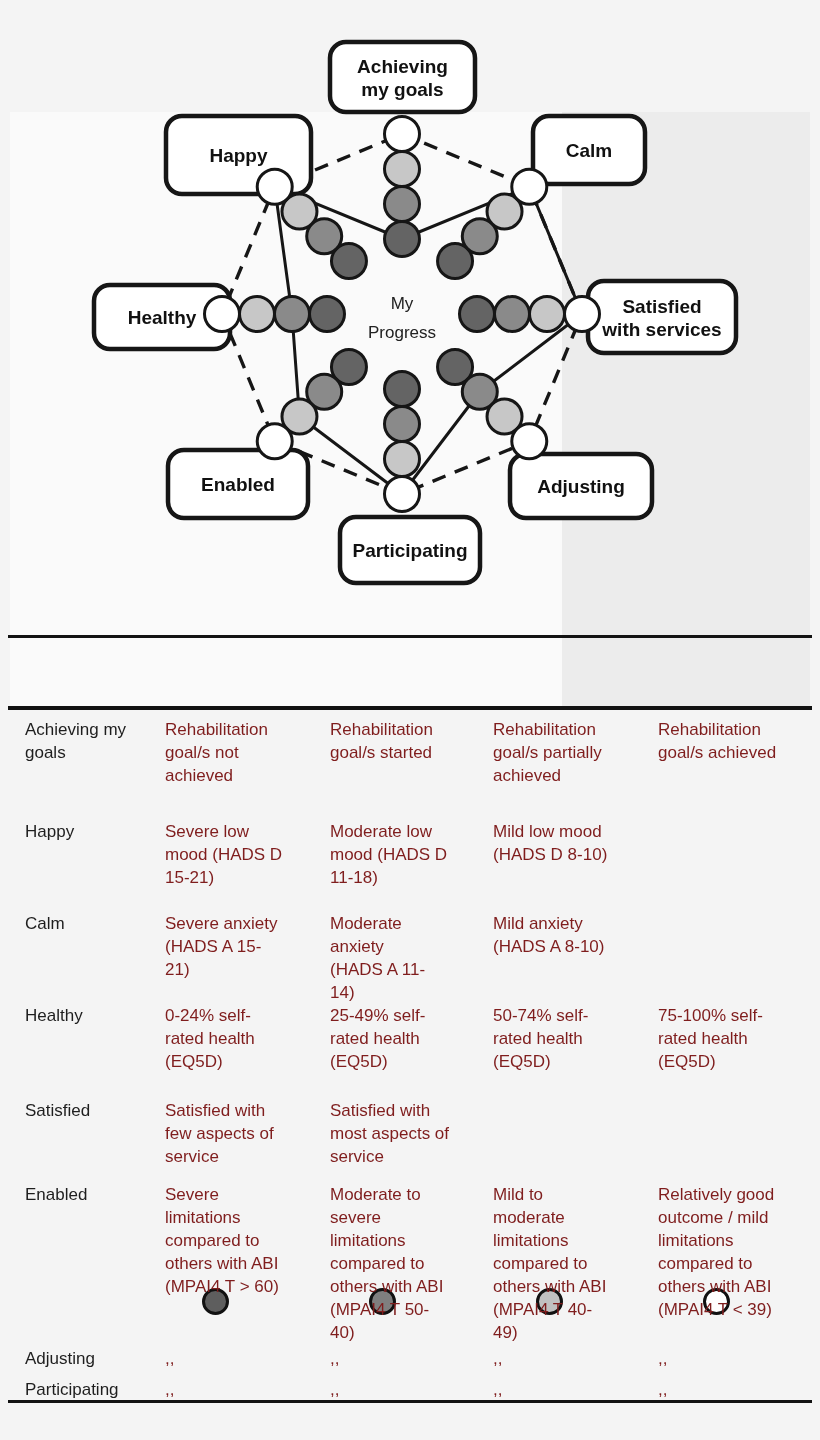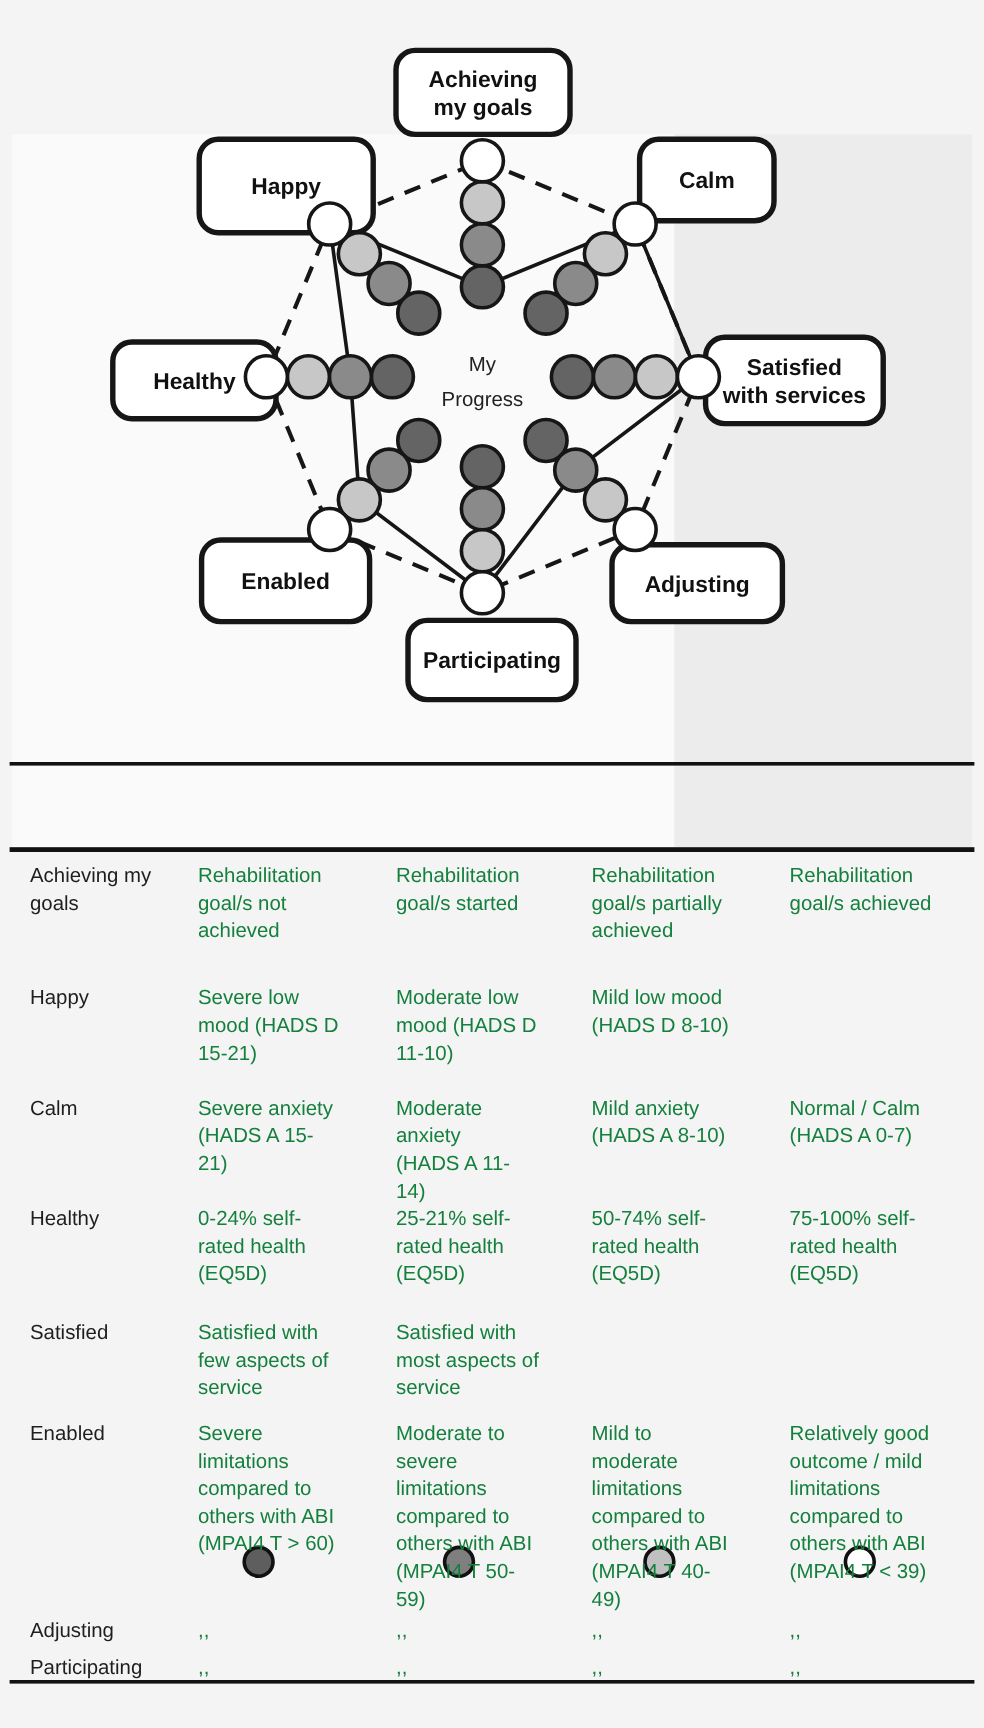--- a/index.html
+++ b/index.html
@@ -24,21 +24,21 @@
   }
   .outcome-table{position:absolute;left:0;top:710px;width:740px;}
   .t-rows{padding-top:8px;}
   .t-row{
     display:grid;
     grid-template-columns:140px 165px 163px 165px 162px;
     padding-left:25px;align-items:start;
   }
   .t-cell{
     font-size:17px;line-height:23px;white-space:pre-line;
-    padding-right:18px;color:#15803d;
+    padding-right:18px;color:#7f1d1d;
   }
   .t-label{font-size:17px;line-height:23px;white-space:pre-line;color:#1e1e1e;}
   
   .oct-dashed{fill:none;stroke:#161616;stroke-width:3.4;stroke-dasharray:14 10;}
   .score-solid{fill:none;stroke:#161616;stroke-width:3;stroke-linejoin:round;}
   .ring-circle{stroke:#161616;stroke-width:3;}
   .spoke-box{fill:#ffffff;stroke:#161616;stroke-width:4.5;}
   .box-label{font-family:"Liberation Sans","DejaVu Sans",sans-serif;font-size:19px;font-weight:600;fill:#111;text-anchor:middle;}
   .center-label{font-family:"Liberation Sans","DejaVu Sans",sans-serif;font-size:17px;fill:#222;text-anchor:middle;}
 </style>
@@ -132,44 +132,42 @@
         <div class="t-cell">Rehabilitation
 goal/s achieved</div>
       </div>
       <div class="t-row" style="min-height: 92px;">
         <div class="t-label">Happy</div>
         <div class="t-cell">Severe low
 mood (HADS D
 15-21)</div>
         <div class="t-cell">Moderate low
 mood (HADS D
-11-10)</div>
+11-18)</div>
         <div class="t-cell">Mild low mood
 (HADS D 8-10)</div>
       </div>
       <div class="t-row" style="min-height: 88px;">
         <div class="t-label">Calm</div>
         <div class="t-cell">Severe anxiety
 (HADS A 15-
 21)</div>
         <div class="t-cell">Moderate
 anxiety
 (HADS A 11-
 14)</div>
         <div class="t-cell">Mild anxiety
 (HADS A 8-10)</div>
-        <div class="t-cell">Normal / Calm
-(HADS A 0-7)</div>
       </div>
       <div class="t-row" style="min-height: 95px;">
         <div class="t-label">Healthy</div>
         <div class="t-cell">0-24% self-
 rated health
 (EQ5D)</div>
-        <div class="t-cell">25-21% self-
+        <div class="t-cell">25-49% self-
 rated health
 (EQ5D)</div>
         <div class="t-cell">50-74% self-
 rated health
 (EQ5D)</div>
         <div class="t-cell">75-100% self-
 rated health
 (EQ5D)</div>
       </div>
       <div class="t-row" style="min-height: 84px;">
@@ -187,21 +185,21 @@
 limitations
 compared to
 others with ABI
 (MPAI4 T &gt; 60)</div>
         <div class="t-cell">Moderate to
 severe
 limitations
 compared to
 others with ABI
 (MPAI4 T 50-
-59)</div>
+40)</div>
         <div class="t-cell">Mild to
 moderate
 limitations
 compared to
 others with ABI
 (MPAI4 T 40-
 49)</div>
         <div class="t-cell">Relatively good
 outcome / mild
 limitations

